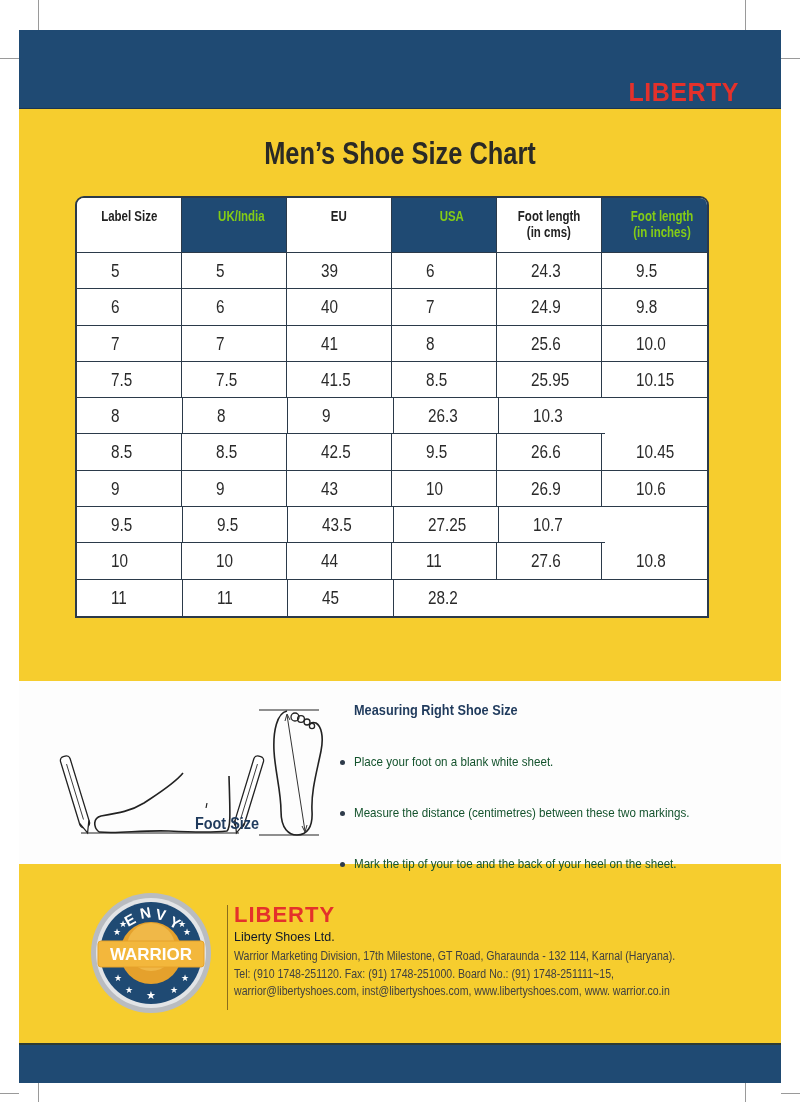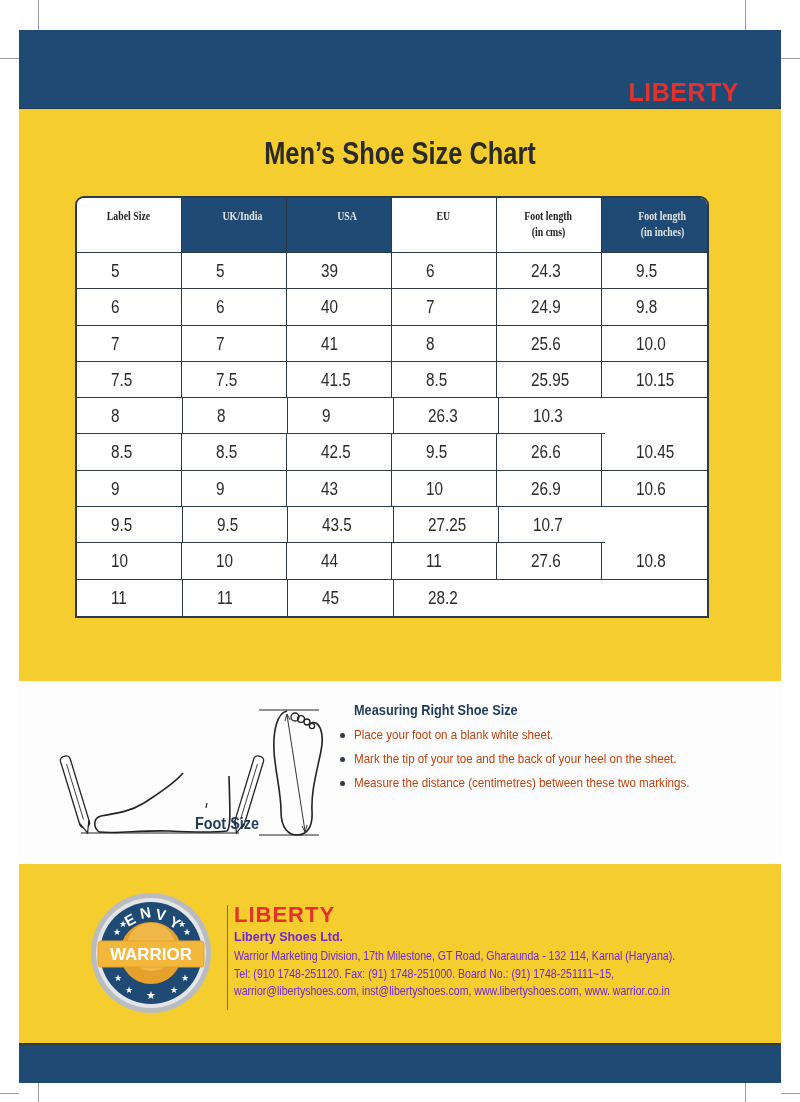--- a/index.html
+++ b/index.html
@@ -45,26 +45,26 @@
       background: #fff; box-sizing: border-box;
     }
     .row { display: flex; }
     .cell {
       box-sizing: border-box; width: 105.5px; border-right: 1.5px solid #2b3a4a;
       border-bottom: 1.5px solid #2b3a4a;
     }
     .cell:last-child { border-right: none; width: 106px; }
     .row:last-child .cell { border-bottom: none; }
     .head .cell {
-      height: 55px; text-align: center; font-weight: bold; font-size: 12px;
+      height: 55px; text-align: center; font-weight: bold; font-size: 14px;
       line-height: 16px; padding-top: 10px;
-      font-family: Liberation Serif, serif;
+      font-family: Liberation Sans, sans-serif;
     }
     .head .cell span { display: inline-block; transform: scaleX(0.82); }
-    .head .cell.dark { background: #1f4a73; color: #e5e5e5; padding-left: 16px; }
+    .head .cell.dark { background: #1f4a73; color: #84cc16; padding-left: 16px; }
     .head .cell.light { background: #fff; color: #222; }
     .body .cell {
       height: 36.3px; line-height: 36px; font-size: 18px; color: #2a2a2a;
       padding-left: 34px;
     }
     .body .cell span { display: inline-block; transform: scaleX(0.85); transform-origin: left; }
 
     
     .measure {
       position: absolute; left: 0; top: 651px; width: 762px; height: 183px;
@@ -78,42 +78,42 @@
     }
     .m-title {
       position: absolute; left: 335px; top: 20px; color: #1f3a5c; font-weight: bold;
       font-size: 15px; transform: scaleX(0.85); transform-origin: left;
     }
     .m-list {
       position: absolute; left: 319px; top: 42px; margin: 0; padding: 0; list-style: none;
     }
     .m-list li {
       position: relative; padding-left: 16px; height: 24px; line-height: 24px;
-      font-size: 13.2px; color: #c2410c; white-space: nowrap;
+      font-size: 13.2px; color: #14532d; white-space: nowrap; margin-top: 27px;
     }
     .m-list li .bullet {
       position: absolute; left: 2px; top: 10px; width: 5px; height: 5px; border-radius: 50%;
       background: #2e3b4a;
     }
     .m-list li .txt { display: inline-block; transform: scaleX(0.88); transform-origin: left; }
 
     
     .emblem { position: absolute; left: 71px; top: 862px; width: 122px; height: 122px; }
     .divider {
       position: absolute; left: 208px; top: 875px; width: 1px; height: 105px; background: #8a6d1c;
     }
     .logo-foot {
       position: absolute; left: 215px; top: 872px; color: #e4312b; font-weight: bold;
       font-size: 22px; letter-spacing: 1px;
     }
     .company {
-      position: absolute; left: 215px; top: 900px; color: #6d28d9; font-weight: bold; font-size: 12.5px;
+      position: absolute; left: 215px; top: 900px; color: #0f172a; font-weight: normal; font-size: 12.5px;
     }
     .addr {
-      position: absolute; left: 215px; top: 918px; color: #6d28d9; font-size: 12px; line-height: 17.5px;
+      position: absolute; left: 215px; top: 918px; color: #404040; font-size: 12px; line-height: 17.5px;
       white-space: nowrap;
     }
     .addr div { transform: scaleX(0.88); transform-origin: left; }
   </style>
 </head>
 <body>
 
 <div class="crop v" style="left:38px;top:0;height:30px;"></div>
 <div class="crop v" style="left:745px;top:0;height:30px;"></div>
 <div class="crop h" style="left:0;top:58px;width:19px;"></div>
@@ -131,25 +131,25 @@
   <div class="title">Men’s Shoe Size Chart</div>
 
   <div class="size-table">
     <div class="row head">
       <div class="cell light">
         <span>Label Size</span>
       </div>
       <div class="cell dark">
         <span>UK/India</span>
       </div>
+      <div class="cell light">
+        <span>EU</span>
+      </div>
       <div class="cell dark">
         <span>USA</span>
-      </div>
-      <div class="cell light">
-        <span>EU</span>
       </div>
       <div class="cell light">
         <span>Foot length</span><br>
         <span>(in cms)</span>
       </div>
       <div class="cell dark">
         <span>Foot length</span><br>
         <span>(in inches)</span>
       </div>
     </div>
@@ -273,25 +273,25 @@
     </div>
 
     <div class="m-title">Measuring Right Shoe Size</div>
     <ul class="m-list">
       <li>
         <span class="bullet"></span>
         <span class="txt">Place your foot on a blank white sheet.</span>
       </li>
       <li>
         <span class="bullet"></span>
-        <span class="txt">Mark the tip of your toe and the back of your heel on the sheet.</span>
+        <span class="txt">Measure the distance (centimetres) between these two markings.</span>
       </li>
       <li>
         <span class="bullet"></span>
-        <span class="txt">Measure the distance (centimetres) between these two markings.</span>
+        <span class="txt">Mark the tip of your toe and the back of your heel on the sheet.</span>
       </li>
     </ul>
   </div>
 
   <div class="emblem">
     <svg width="122" height="122" viewBox="0 0 122 122">
       <circle cx="61" cy="61" r="60" fill="#b9bcc0"></circle>
       <circle cx="61" cy="61" r="55" fill="#e2e4e6"></circle>
       <circle cx="61" cy="61" r="51" fill="#1f4a73"></circle>
       <circle cx="61" cy="61" r="31" fill="#e5a12c"></circle>

